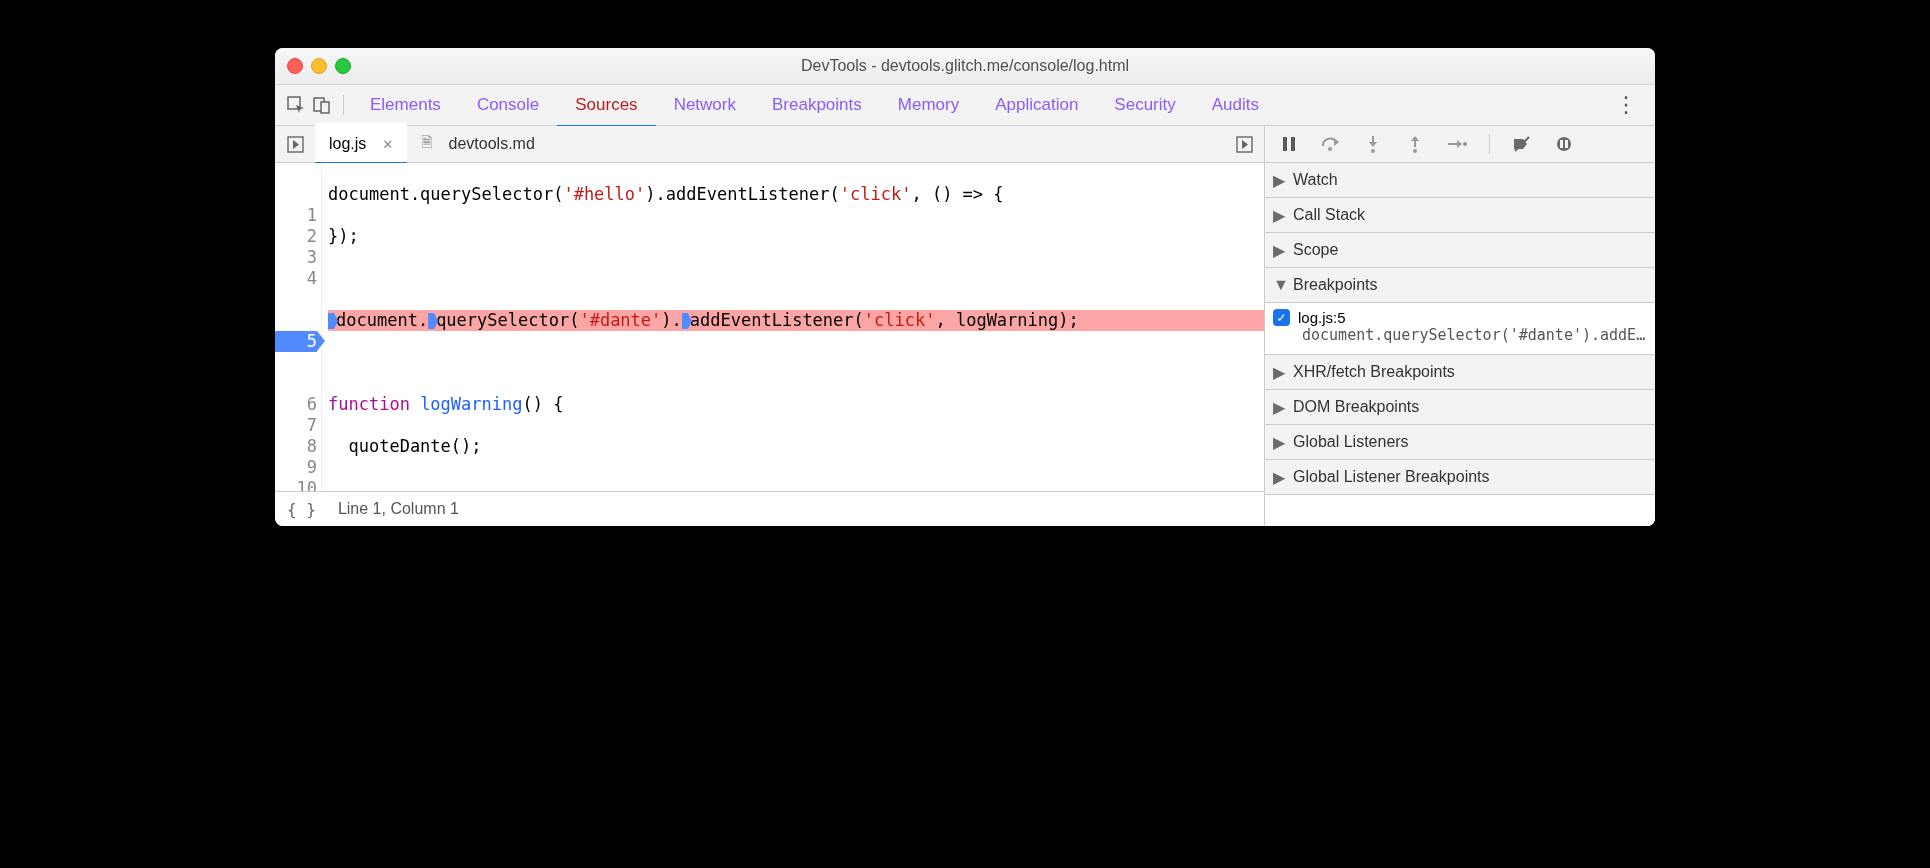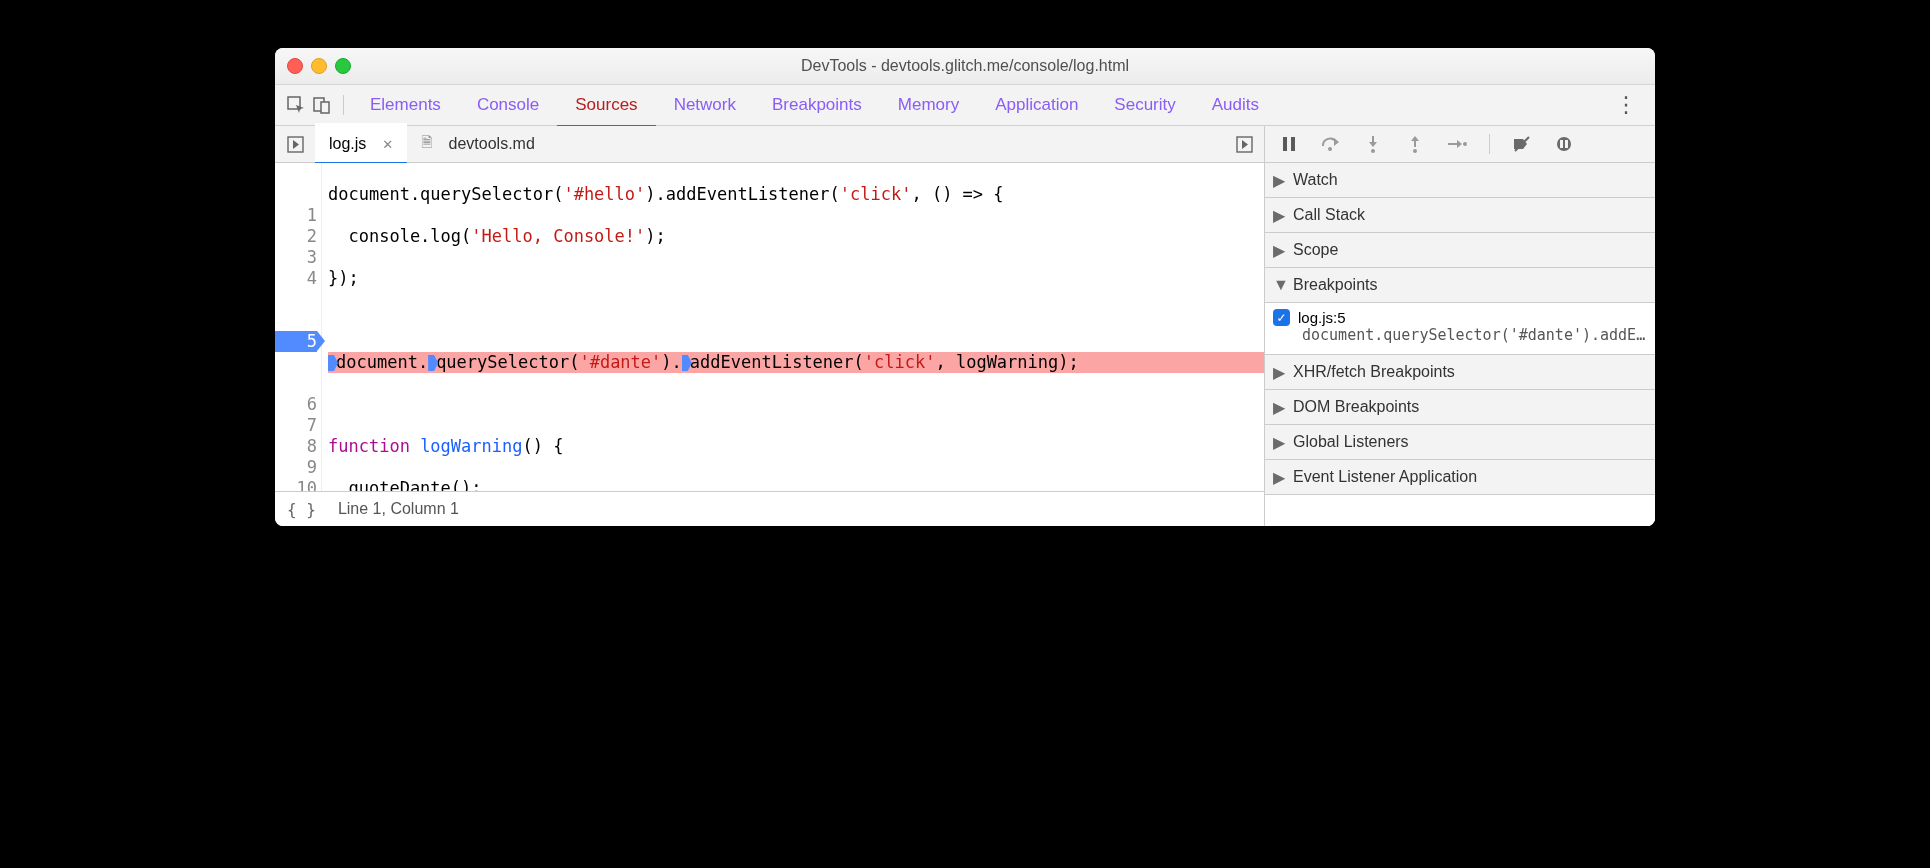--- a/index.html
+++ b/index.html
@@ -183,21 +183,20 @@
 
       <div class="code">
         <div class="gutter">
           <div>1</div><div>2</div><div>3</div><div>4</div>
           <div class="bp">5</div>
           <div>6</div><div>7</div><div>8</div><div>9</div><div>10</div>
           
         </div>
         <div class="lines">
 <div class="ln"><span>document.querySelector(</span><span class="tok-str">'#hello'</span><span>).addEventListener(</span><span class="tok-str">'click'</span><span>, () =&gt; {</span></div>
-<div class="ln"><span>  console.log(</span><span class="tok-str">'Hello, Console!'</span><span>);</span></div>
 <div class="ln">});</div>
 <div class="ln"></div>
 <div class="ln hl"><span class="stepmark"></span><span>document.</span><span class="stepmark"></span><span>querySelector(</span><span class="tok-str">'#dante'</span><span>).</span><span class="stepmark"></span><span>addEventListener(</span><span class="tok-str">'click'</span><span>, logWarning);</span></div>
 <div class="ln"></div>
 <div class="ln"><span class="tok-kw">function </span><span class="tok-fn">logWarning</span><span>() {</span></div>
 <div class="ln">  quoteDante();</div>
 
 
 
 
@@ -299,19 +298,19 @@
       <div class="section">
           <span class="arrow">▶</span>
           <span>DOM Breakpoints</span>
         </div>
       <div class="section">
           <span class="arrow">▶</span>
           <span>Global Listeners</span>
         </div>
       <div class="section">
           <span class="arrow">▶</span>
-          <span>Event Listener Application</span>
+          <span>Global Listener Breakpoints</span>
         </div>
 
       <div class="fill"></div>
     </div>
   </div>
 </div>
 
 </body></html>

